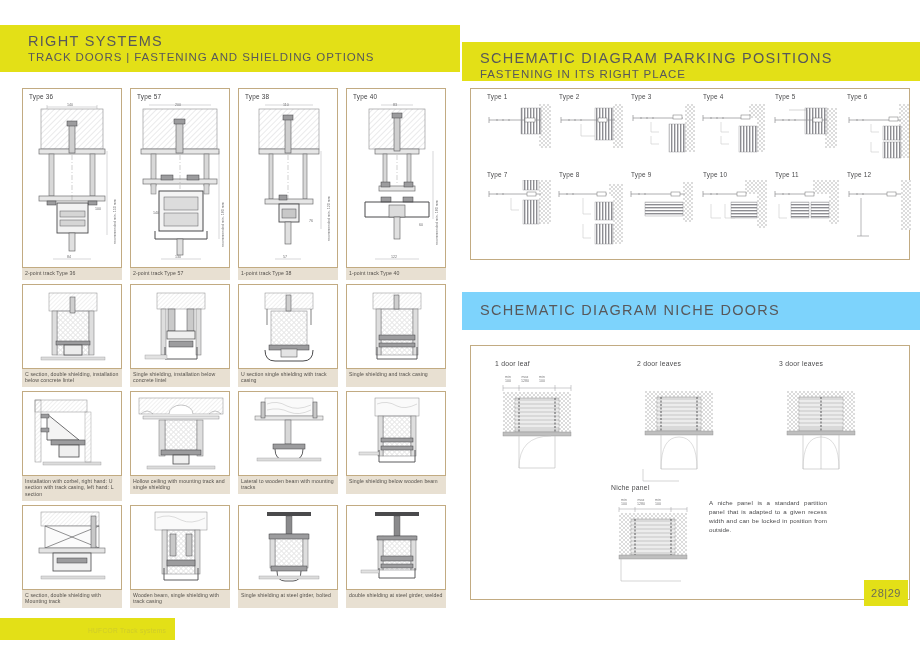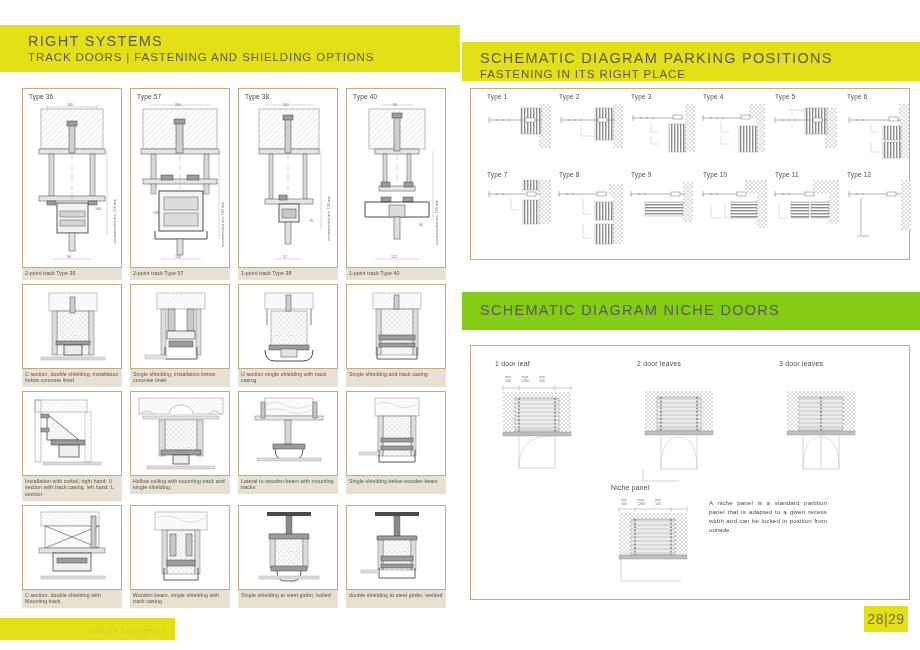--- a/index.html
+++ b/index.html
@@ -23,21 +23,21 @@
     font-weight: 400; line-height: 16px;
   }
   .hdr-sub {
     font-size: 11.5px; letter-spacing: 0.9px; color: #58585a;
     font-weight: 400; line-height: 14px; margin-top: 1px;
   }
 
   
   .niche-band {
     position: absolute; left: 462px; top: 292px; width: 458px; height: 38px;
-    background: #84cc16; padding: 10px 0 0 18px;
+    background: #7dd3fc; padding: 10px 0 0 18px;
   }
   .niche-band .hdr-title { font-size: 14.5px; }
 
   
   .grid { position: absolute; left: 22px; top: 88px; width: 432px; }
   .grow { display: flex; gap: 8px; }
   .gcell { width: 100px; }
   .gframe {
     border: 1.6px solid #c2ab82; background: #fff;
     position: relative; overflow: hidden;
@@ -92,23 +92,23 @@
   
   .footer-band {
     position: absolute; left: 0; bottom: 10px; width: 175px; height: 22px;
     background: #e3e017;
   }
   .footer-text {
     position: absolute; left: 88px; bottom: 16px;
     font-size: 6.6px; color: #cfcc2a; letter-spacing: .3px;
   }
   .pagebadge {
-    position: absolute; right: 12px; bottom: 18px;
+    position: absolute; right: 12px; bottom: 44px;
     width: 44px; height: 26px; background: #e3e017;
-    color: #6d6d55; font-size: 14px; letter-spacing: .5px;
+    color: #6d6d55; font-size: 11px; letter-spacing: .5px;
     display: flex; align-items: center; justify-content: center;
   }
 
   svg { display: block; }
 </style>
 </head>
 <body>
 
 <div class="page">
 

